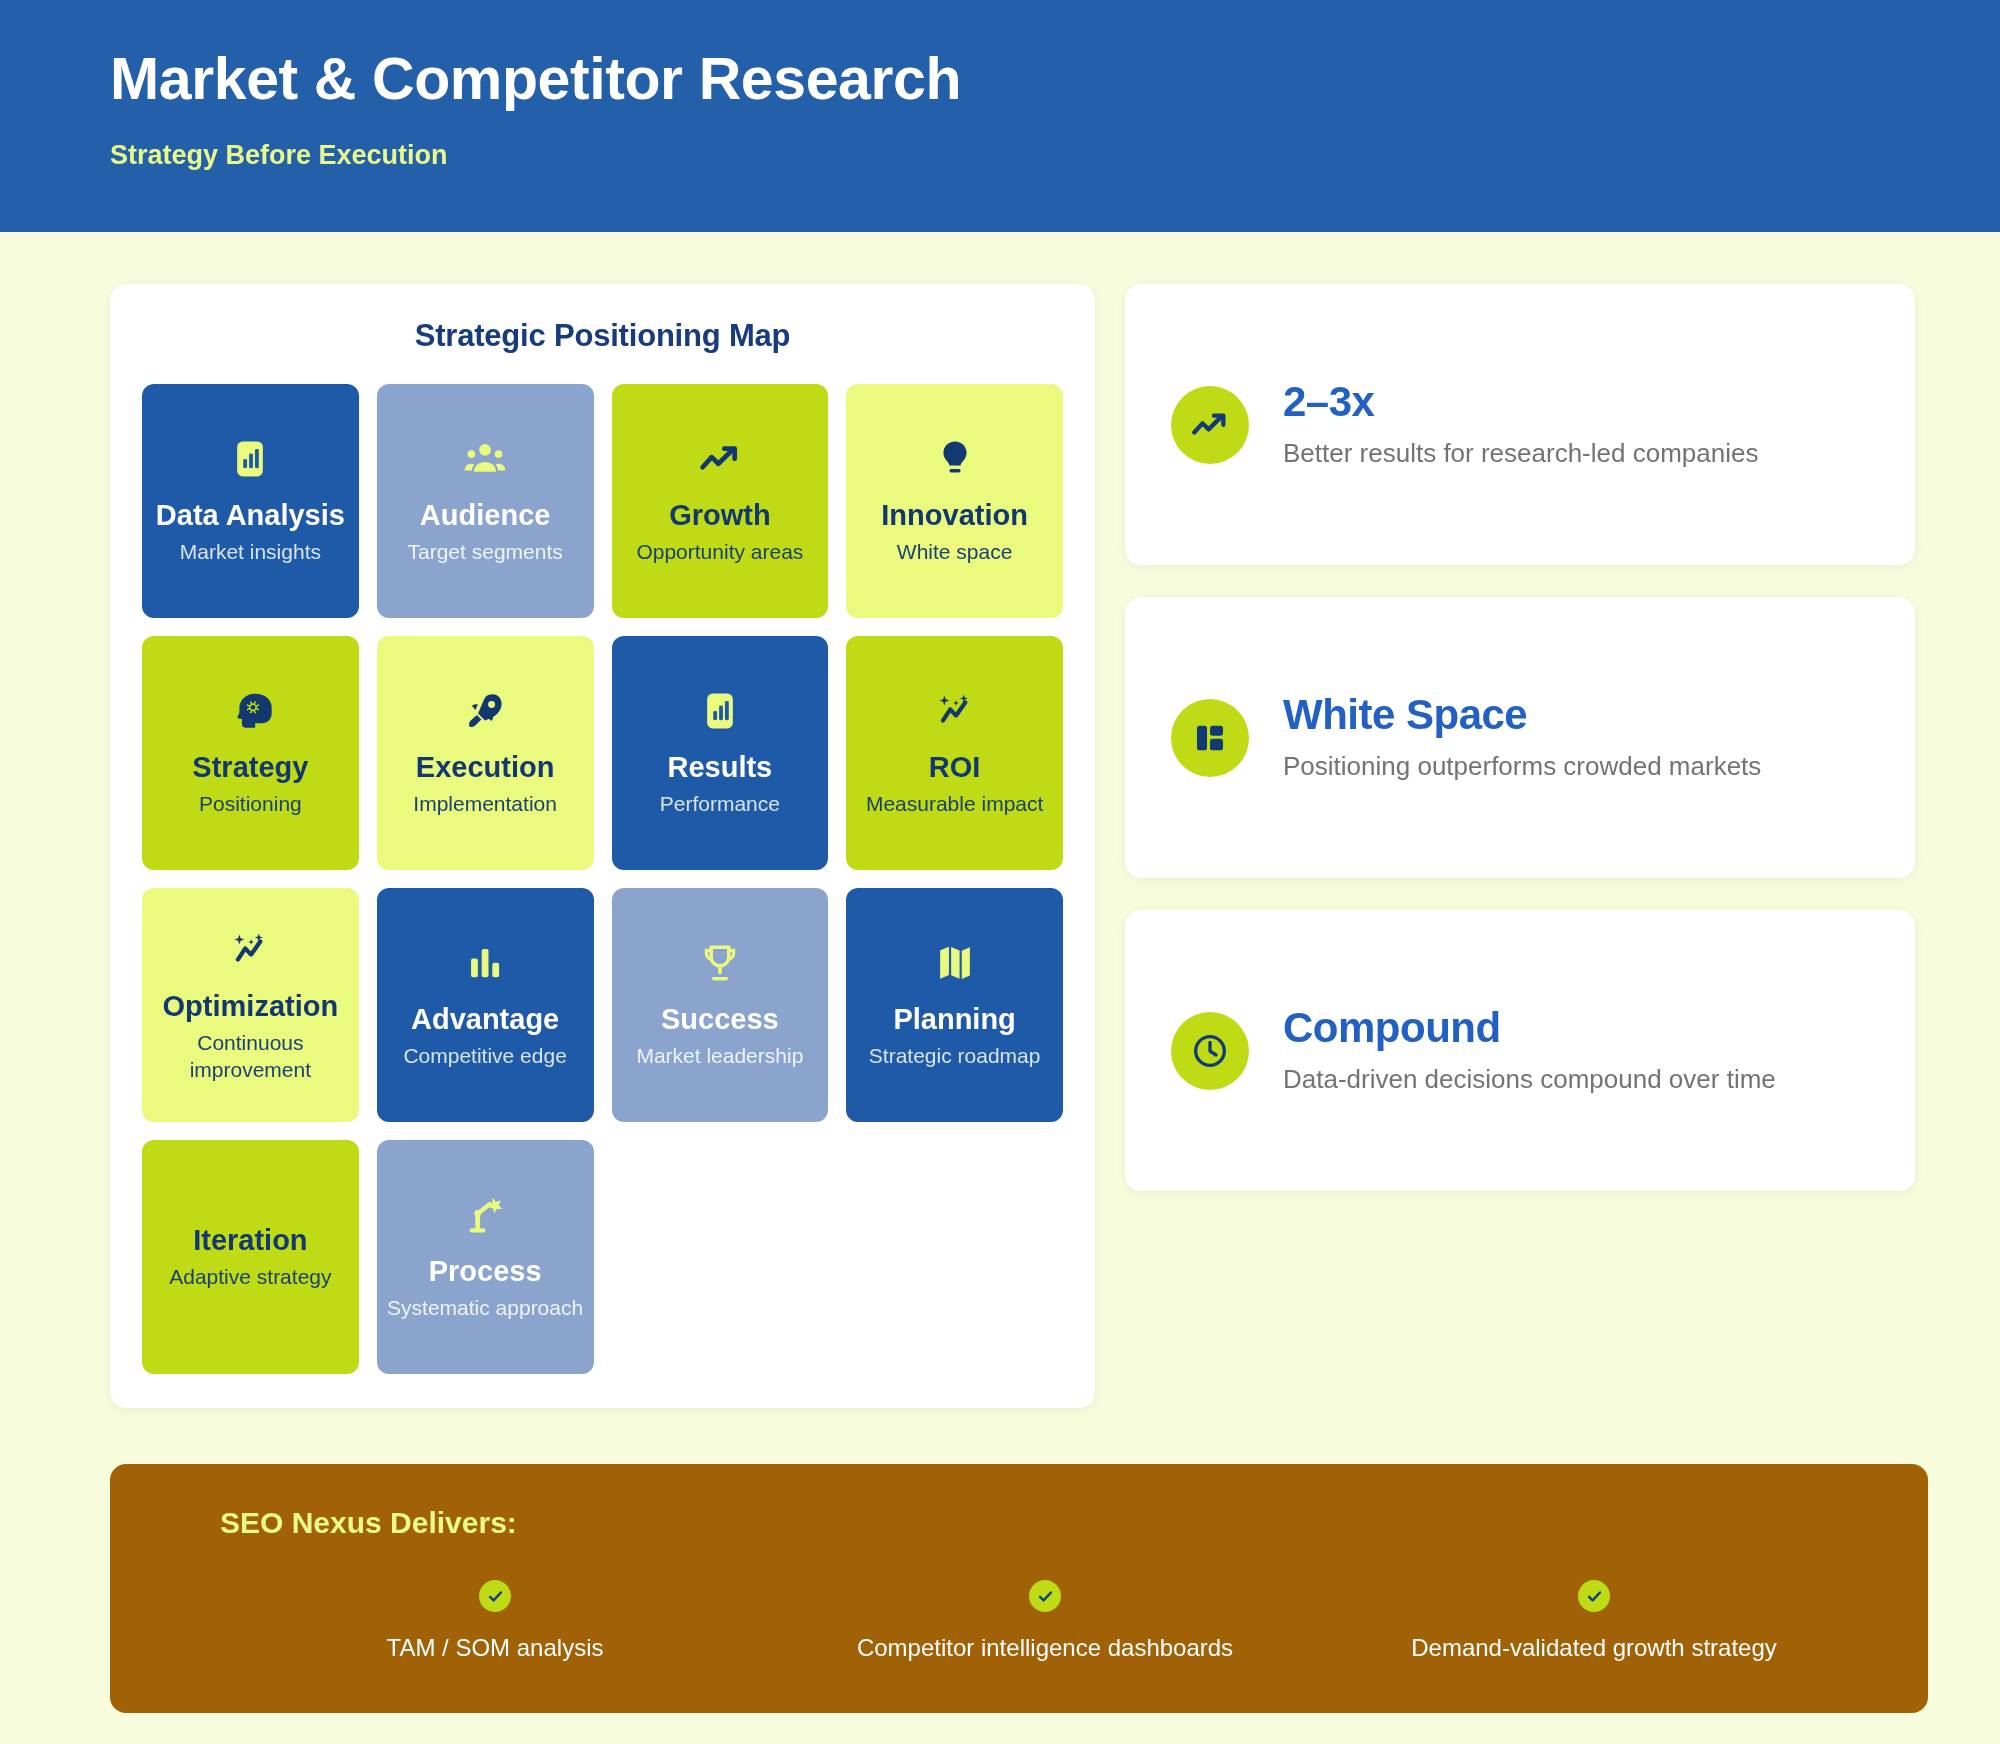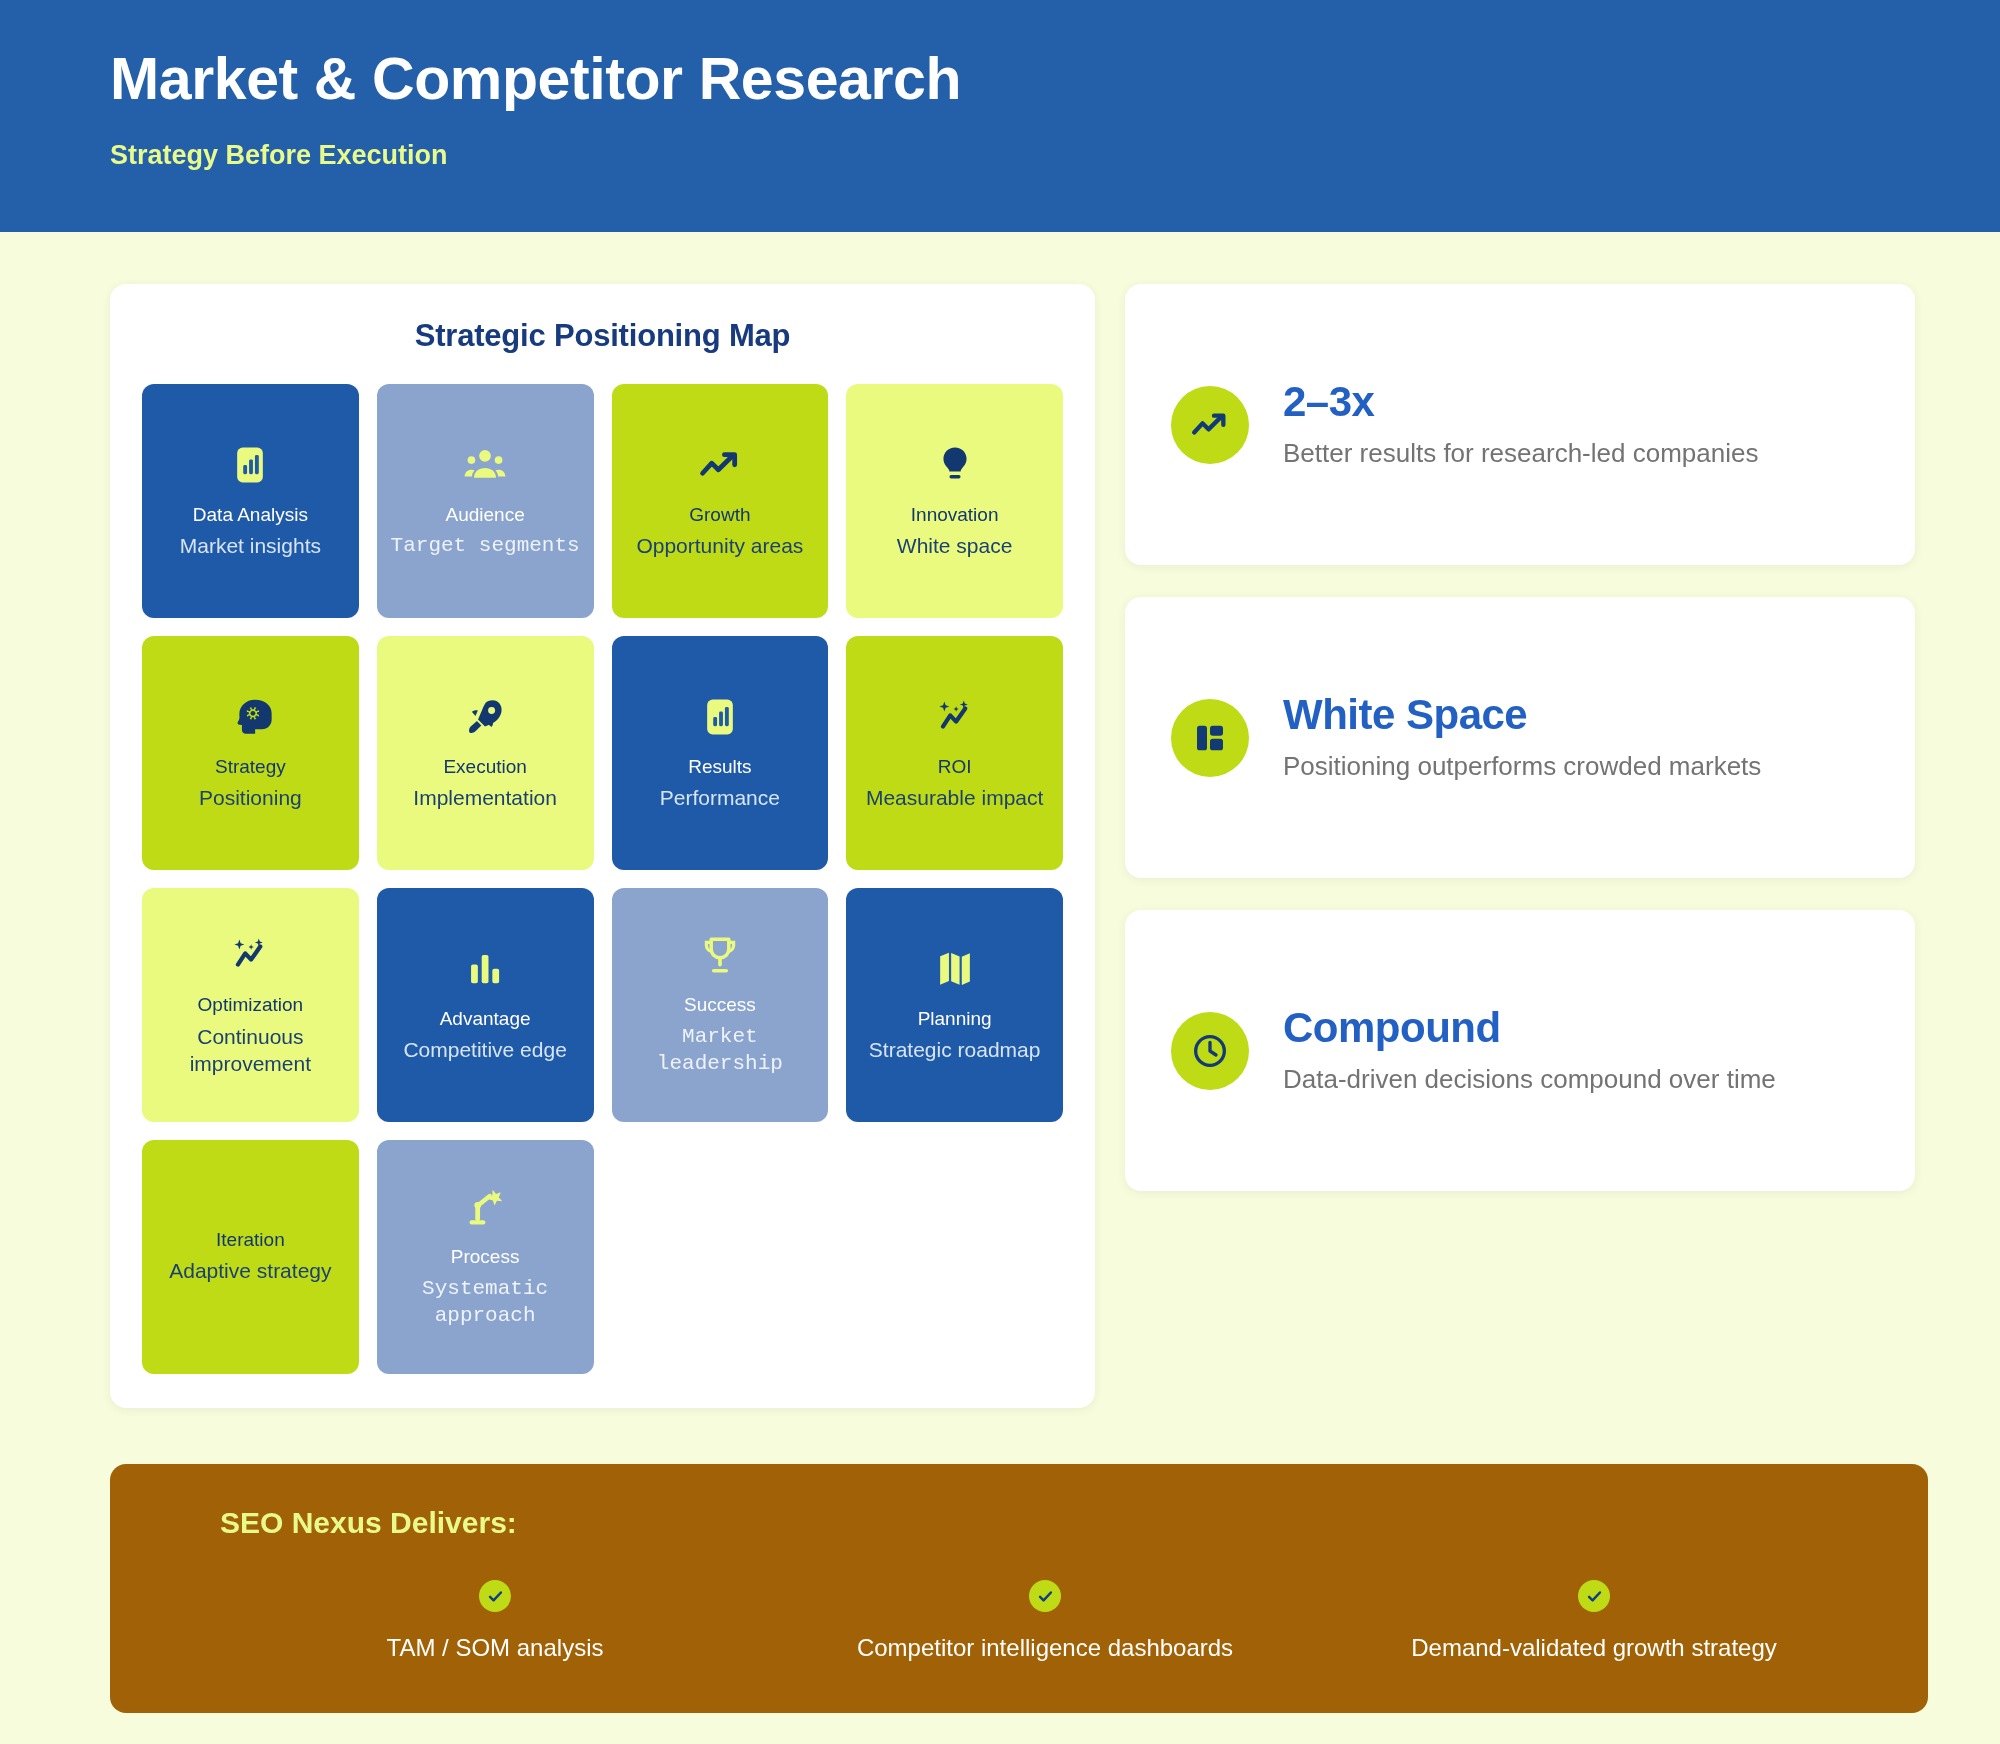--- a/index.html
+++ b/index.html
@@ -66,31 +66,31 @@
     min-height: 234px;
     display: flex;
     flex-direction: column;
     align-items: center;
     justify-content: center;
     padding: 16px 10px;
     text-align: center;
   }
   .tile .ico { margin-bottom: 16px; height: 46px; display:flex; align-items:center; justify-content:center; }
   .tile .ico svg { display: block; }
-  .tile .t-label { font-size: 19px; font-weight: normal; line-height: 1.18; }
+  .tile .t-label { font-size: 29px; font-weight: bold; line-height: 1.18; }
   .tile .t-sub { font-size: 21px; line-height: 1.28; margin-top: 7px; }
 
   
   .v-navy  { background: #1F5AA8; }
   .v-navy .t-label { color: #FFFFFF; }
   .v-navy .t-sub   { color: #D7E4F4; }
 
   .v-slate { background: #8BA4CE; }
   .v-slate .t-label { color: #FFFFFF; }
-  .v-slate .t-sub   { color: #EEF3FA; font-family: Liberation Mono, monospace; }
+  .v-slate .t-sub   { color: #EEF3FA; }
 
   .v-lime  { background: #BEDB16; }
   .v-lime .t-label { color: #12386F; }
   .v-lime .t-sub   { color: #1B4173; }
 
   .v-pale  { background: #E9FA7E; }
   .v-pale .t-label { color: #12386F; }
   .v-pale .t-sub   { color: #1B4173; }
 
   

